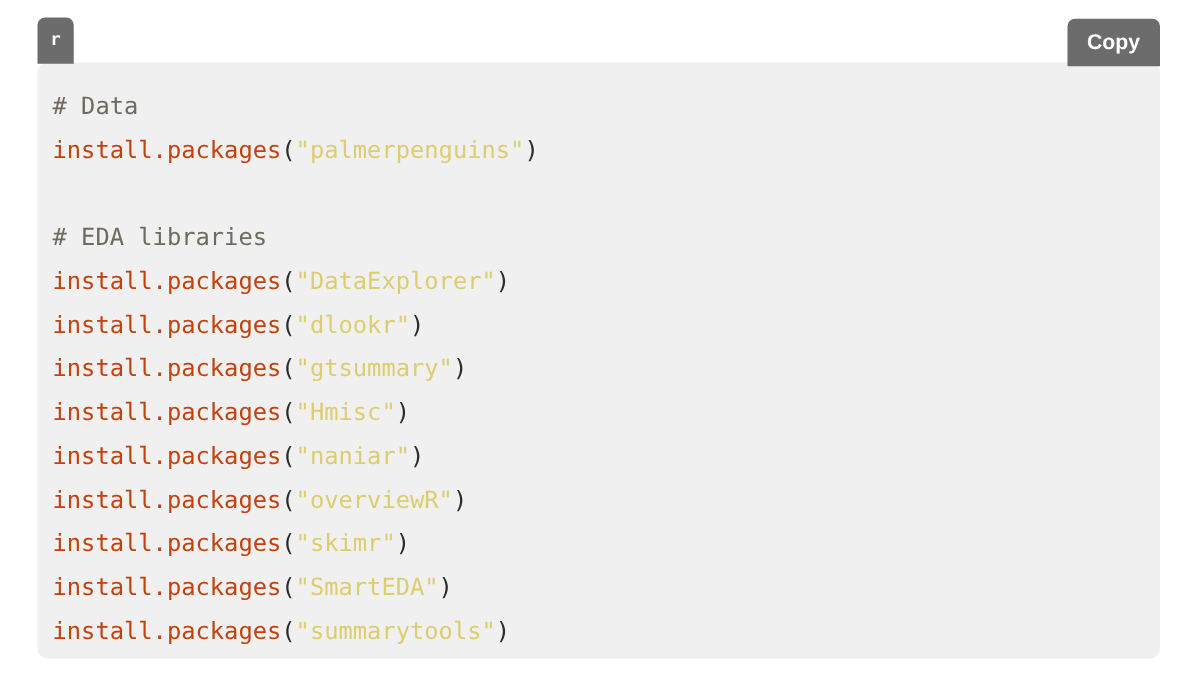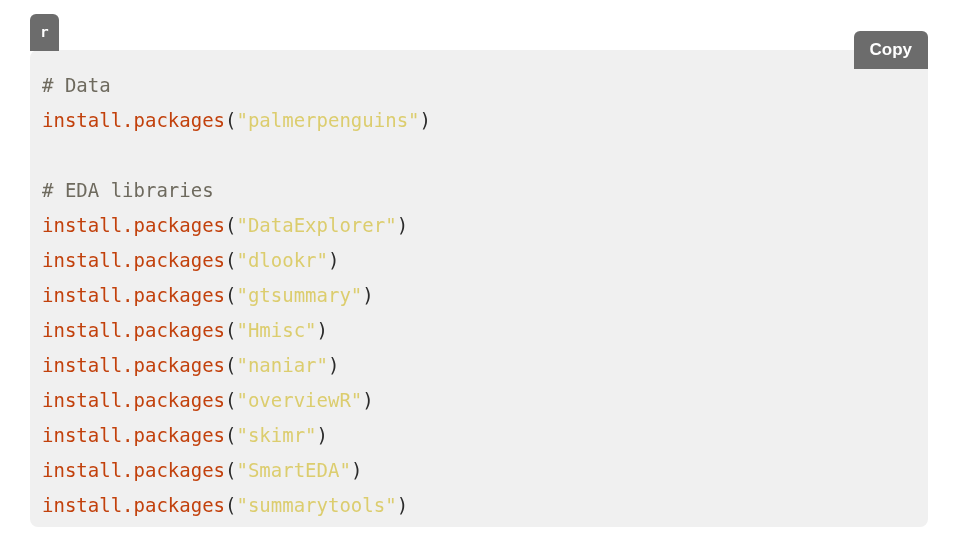--- a/index.html
+++ b/index.html
@@ -50,21 +50,21 @@
     line-height: 37px;
     text-align: center;
     letter-spacing: 0;
     user-select: none;
   }
 
   
   .copy-button {
     position: absolute;
     right: 32px;
-    top: 31px;
+    top: 15px;
     height: 38px;
     padding: 0 16px;
     background: #6c6c6c;
     border: none;
     border-radius: 6px 6px 0 0;
     color: #ffffff;
     font-family: "Liberation Sans", sans-serif;
     font-size: 17px;
     font-weight: 700;
     line-height: 38px;

